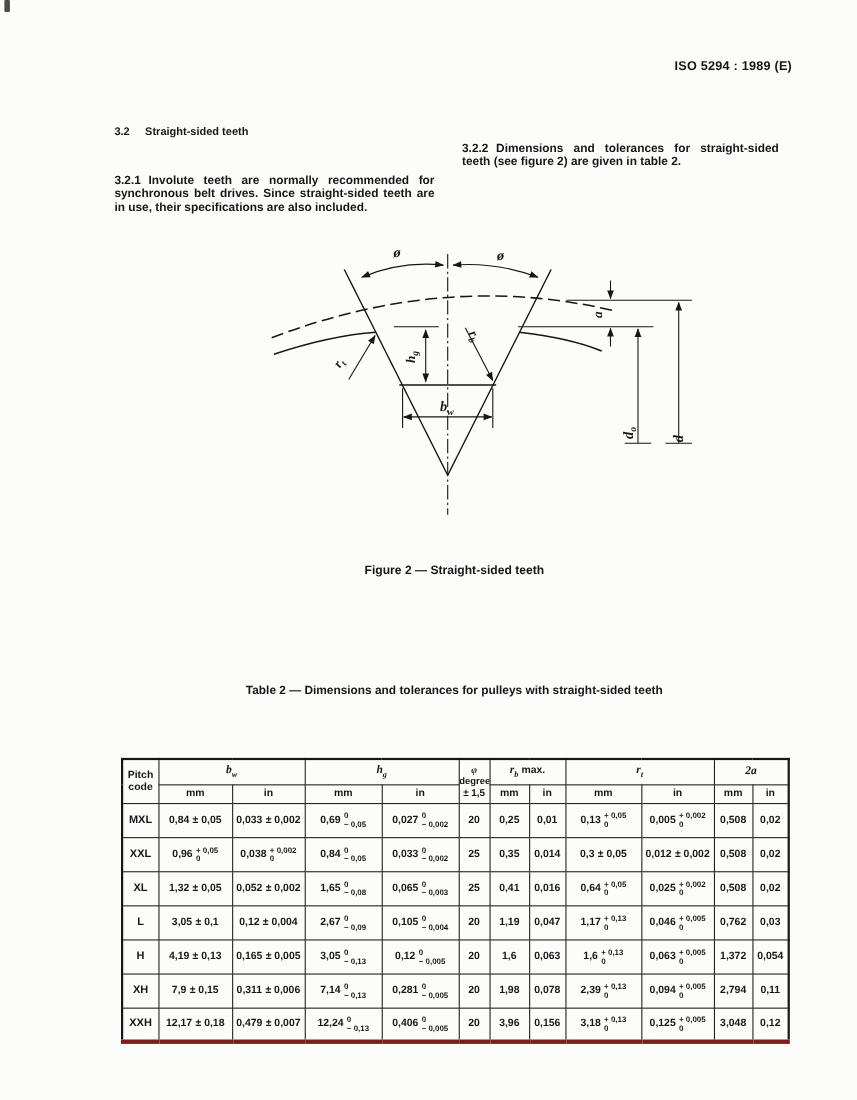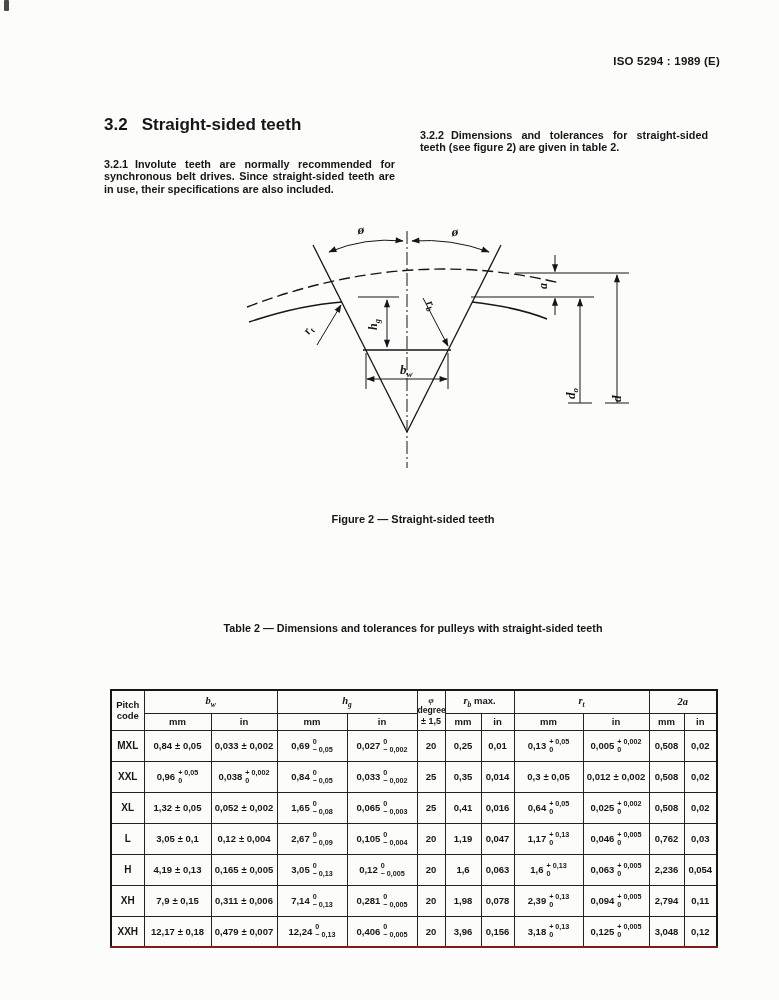--- a/index.html
+++ b/index.html
@@ -6,42 +6,42 @@
   body{
     width:779px;height:1000px;position:relative;overflow:hidden;
     background:#fcfcfb;color:#161616;
     font-family:"Liberation Sans","DejaVu Sans",sans-serif;
     font-weight:bold;
     -webkit-font-smoothing:antialiased;
   }
   .abs{position:absolute;}
   .corner-mark{left:4px;top:0;width:5px;height:11px;background:#4a4a4a;border-radius:1px;}
   .iso-header{top:55px;right:59px;font-size:11.5px;letter-spacing:.2px;}
-  .sec-title{left:104px;top:115px;font-size:17px;}
+  .sec-title{left:104px;top:115px;font-size:10px;}
   .sec-title .num{margin-right:14px;}
   .para{font-size:10.8px;line-height:12.6px;text-align:justify;}
   .p321{left:104px;top:147px;width:291px;}
   .p322{left:420px;top:118px;width:288px;}
   .para .num{margin-right:7px;}
   .fig-caption{left:110px;top:486px;width:606px;text-align:center;font-size:11px;margin-top:27px;}
   .tbl-title{left:110px;top:622px;width:606px;text-align:center;font-size:10.8px;}
   .fig-wrap{left:225px;top:218px;width:440px;height:255px;}
   svg text{font-family:"Liberation Serif","DejaVu Serif",serif;font-style:italic;font-weight:bold;fill:#161616;}
 
   
   .tbl{left:110px;top:645px;width:606px;border-collapse:collapse;table-layout:fixed;
        border:2px solid #161616;font-size:9.5px;margin-top:44px;}
   .tbl th,.tbl td{border:1px solid #232323;text-align:center;vertical-align:middle;
        padding:0;font-weight:bold;overflow:hidden;}
   .tbl thead tr:first-child{height:23px;}
   .tbl thead tr:last-child{height:17px;}
   .tbl tbody tr{height:31px;}
   .tbl thead{font-size:10px;}
   .tbl thead th{border-bottom-width:1.5px;}
-  .tbl tbody tr:last-child td{border-bottom:2px solid #7f1d1d;}
+  .tbl tbody tr:last-child td{border-bottom:4px solid #7f1d1d;}
   .sym{font-style:italic;font-family:"Liberation Serif","DejaVu Serif",serif;font-size:10.5px;}
   .sym sub{font-size:7.5px;font-style:italic;}
   .plain{font-style:normal;font-family:"Liberation Sans",sans-serif;font-size:9.5px;}
   .phi-cell div{line-height:10.5px;font-size:9px;}
   .code{font-size:10px;}
   .cv{display:inline-flex;align-items:center;justify-content:center;white-space:nowrap;}
   .pm{margin-left:3px;}
   .tol{display:inline-flex;flex-direction:column;justify-content:center;align-items:flex-start;
        font-size:7.2px;line-height:8px;margin-left:3px;text-align:left;}
 </style>
@@ -393,21 +393,21 @@
               <span>0</span>
             </span>
           </span></td>
         <td><span class="cv">
             <span>0,063</span>
             <span class="tol">
               <span>+ 0,005</span>
               <span>0</span>
             </span>
           </span></td>
-        <td>2,236</td>
+        <td>1,372</td>
         <td>0,054</td>
       </tr>
       <tr>
         <td class="code">XH</td>
         <td><span class="cv">
             <span>7,9</span>
             <span class="pm">± 0,15</span>
           </span></td>
         <td><span class="cv">
             <span>0,311</span>

